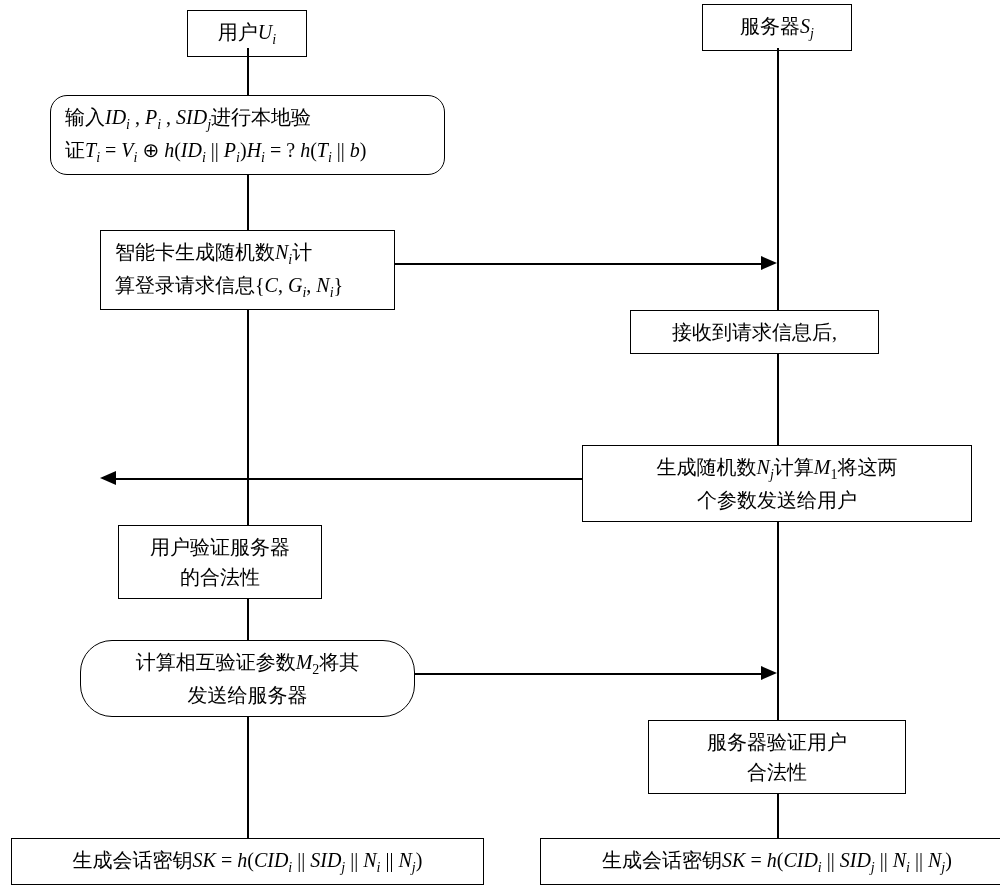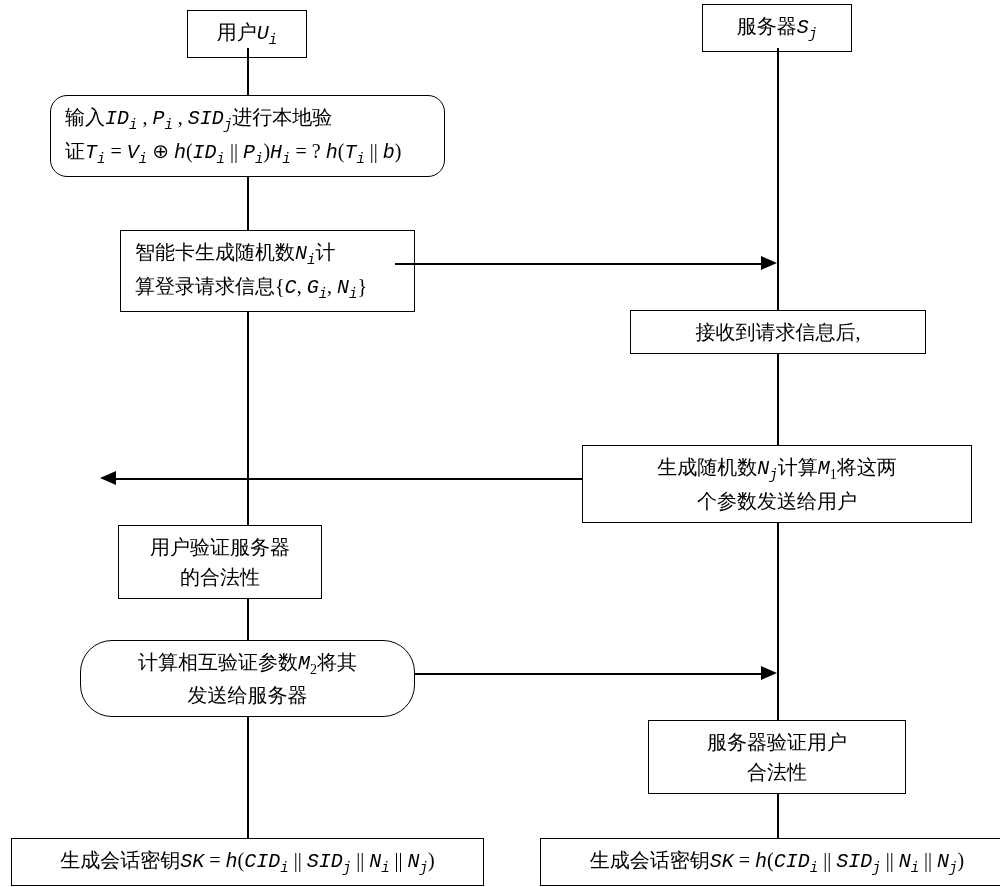--- a/index.html
+++ b/index.html
@@ -26,50 +26,50 @@
     .vline { width: 1.5px; }
     .hline { height: 1.5px; }
     .arrow-right, .arrow-left {
       position: absolute;
       width: 0; height: 0;
       border-top: 7px solid transparent;
       border-bottom: 7px solid transparent;
     }
     .arrow-right { border-left: 16px solid #000; }
     .arrow-left  { border-right: 16px solid #000; }
-    .i { font-style: italic; font-family: Liberation Mono, monospace; }
+    .i { font-style: italic; font-family: Liberation Serif, serif; }
     sub.i, sub { font-size: 0.7em; vertical-align: sub; }
   </style>
 </head>
 <body>
 
 <div class="node" style="left:187px; top:10px; width:120px;">
   用户<span class="i">U<sub>i</sub></span>
 </div>
 <div class="node" style="left:702px; top:4px; width:150px;">
   服务器<span class="i">S<sub>j</sub></span>
 </div>
 
 <div class="line vline" style="left:247px; top:48px; height:790px;"></div>
 <div class="line vline" style="left:777px; top:48px; height:790px;"></div>
 
 <div class="node" style="left:50px; top:95px; width:395px; text-align:left; padding-left:14px;border-radius:17px;">
   输入<span class="i">ID<sub>i</sub></span> , <span class="i">P<sub>i</sub></span> , <span class="i">SID<sub>j</sub></span>进行本地验<br>
   证<span class="i">T<sub>i</sub></span> = <span class="i">V<sub>i</sub></span> ⊕ <span class="i">h</span>(<span class="i">ID<sub>i</sub></span> || <span class="i">P<sub>i</sub></span>)<span class="i">H<sub>i</sub></span> = ? <span class="i">h</span>(<span class="i">T<sub>i</sub></span> || <span class="i">b</span>)
 </div>
 
-<div class="node" style="left:100px; top:230px; width:295px; text-align:left; padding-left:14px;margin-left:20px;">
+<div class="node" style="left:100px; top:230px; width:295px; text-align:left; padding-left:14px;">
   智能卡生成随机数<span class="i">N<sub>i</sub></span>计<br>
   算登录请求信息{<span class="i">C</span>, <span class="i">G<sub>i</sub></span>, <span class="i">N<sub>i</sub></span>}
 </div>
 
 <div class="line hline" style="left:395px; top:263px; width:368px;"></div>
 <div class="arrow-right" style="left:761px; top:256px;"></div>
 
-<div class="node" style="left:630px; top:310px; width:296px;">
+<div class="node" style="left:630px; top:310px; width:249px;">
   <span>接收到请求信息后,</span><br>
 </div>
 
 <div class="node" style="left:582px; top:445px; width:390px;">
   生成随机数<span class="i">N<sub>j</sub></span>计算<span class="i">M</span><sub>1</sub>将这两<br>
   个参数发送给用户
 </div>
 
 <div class="line hline" style="left:114px; top:478px; width:468px;"></div>
 <div class="arrow-left" style="left:100px; top:471px;"></div>

